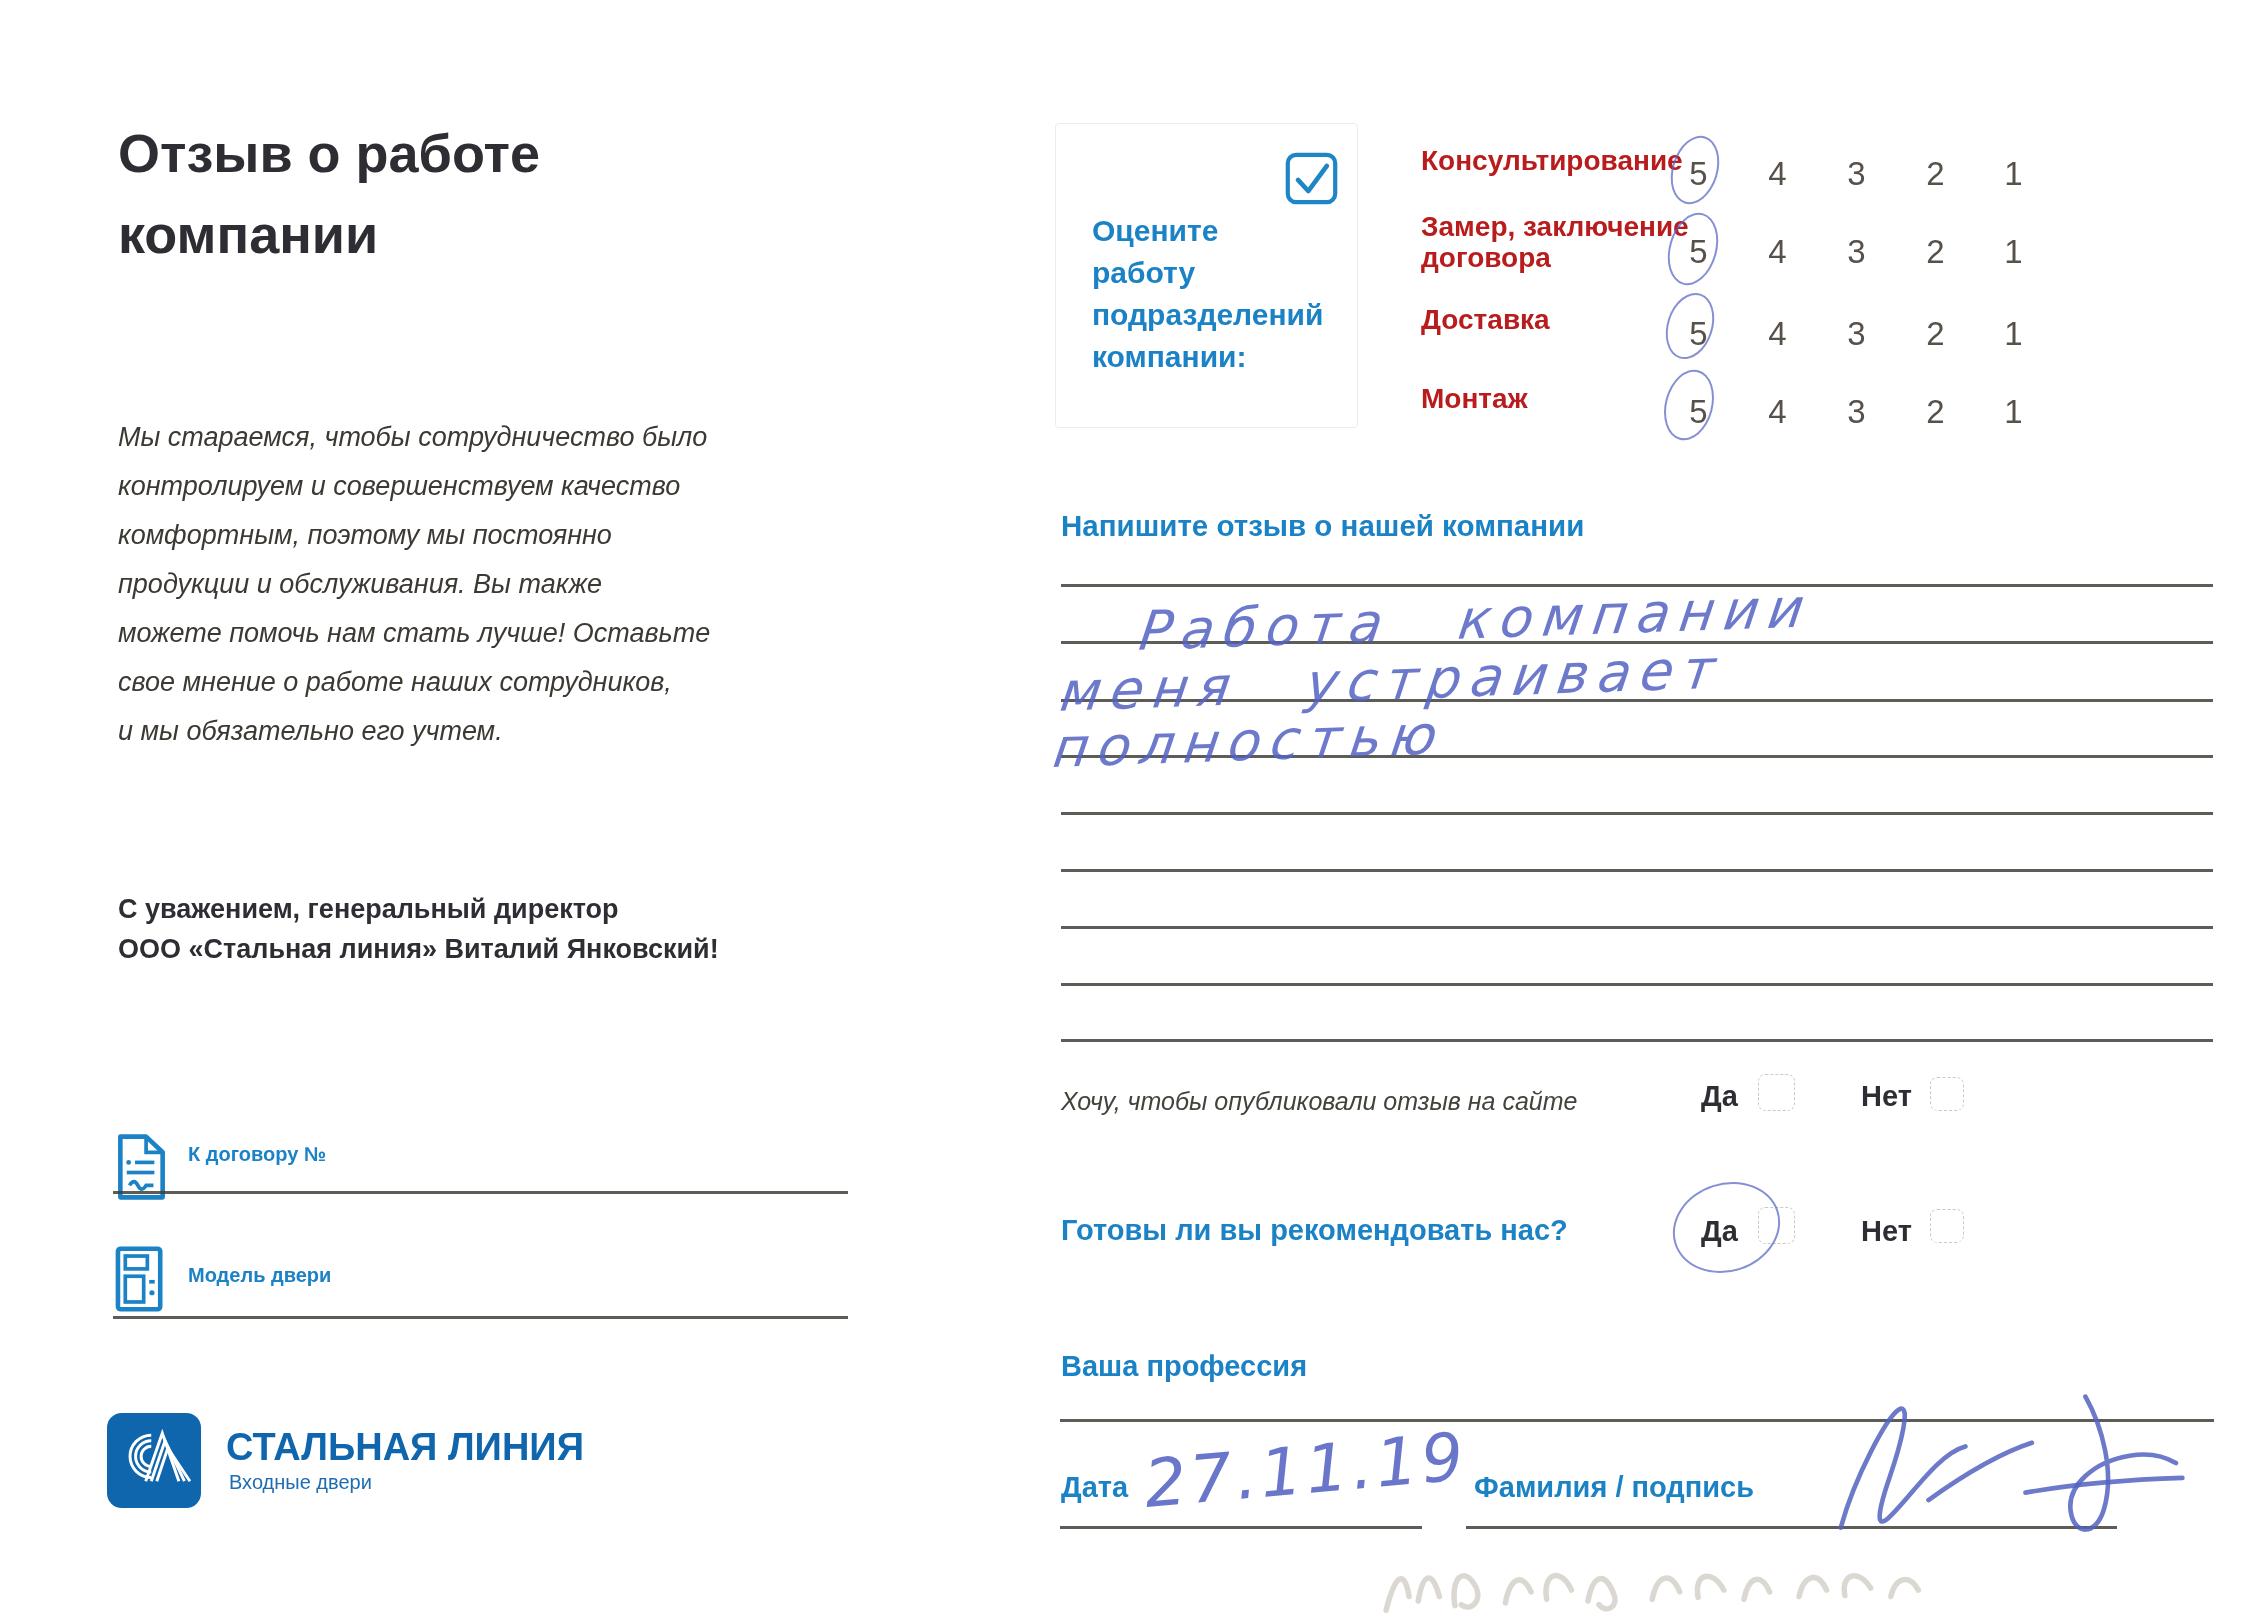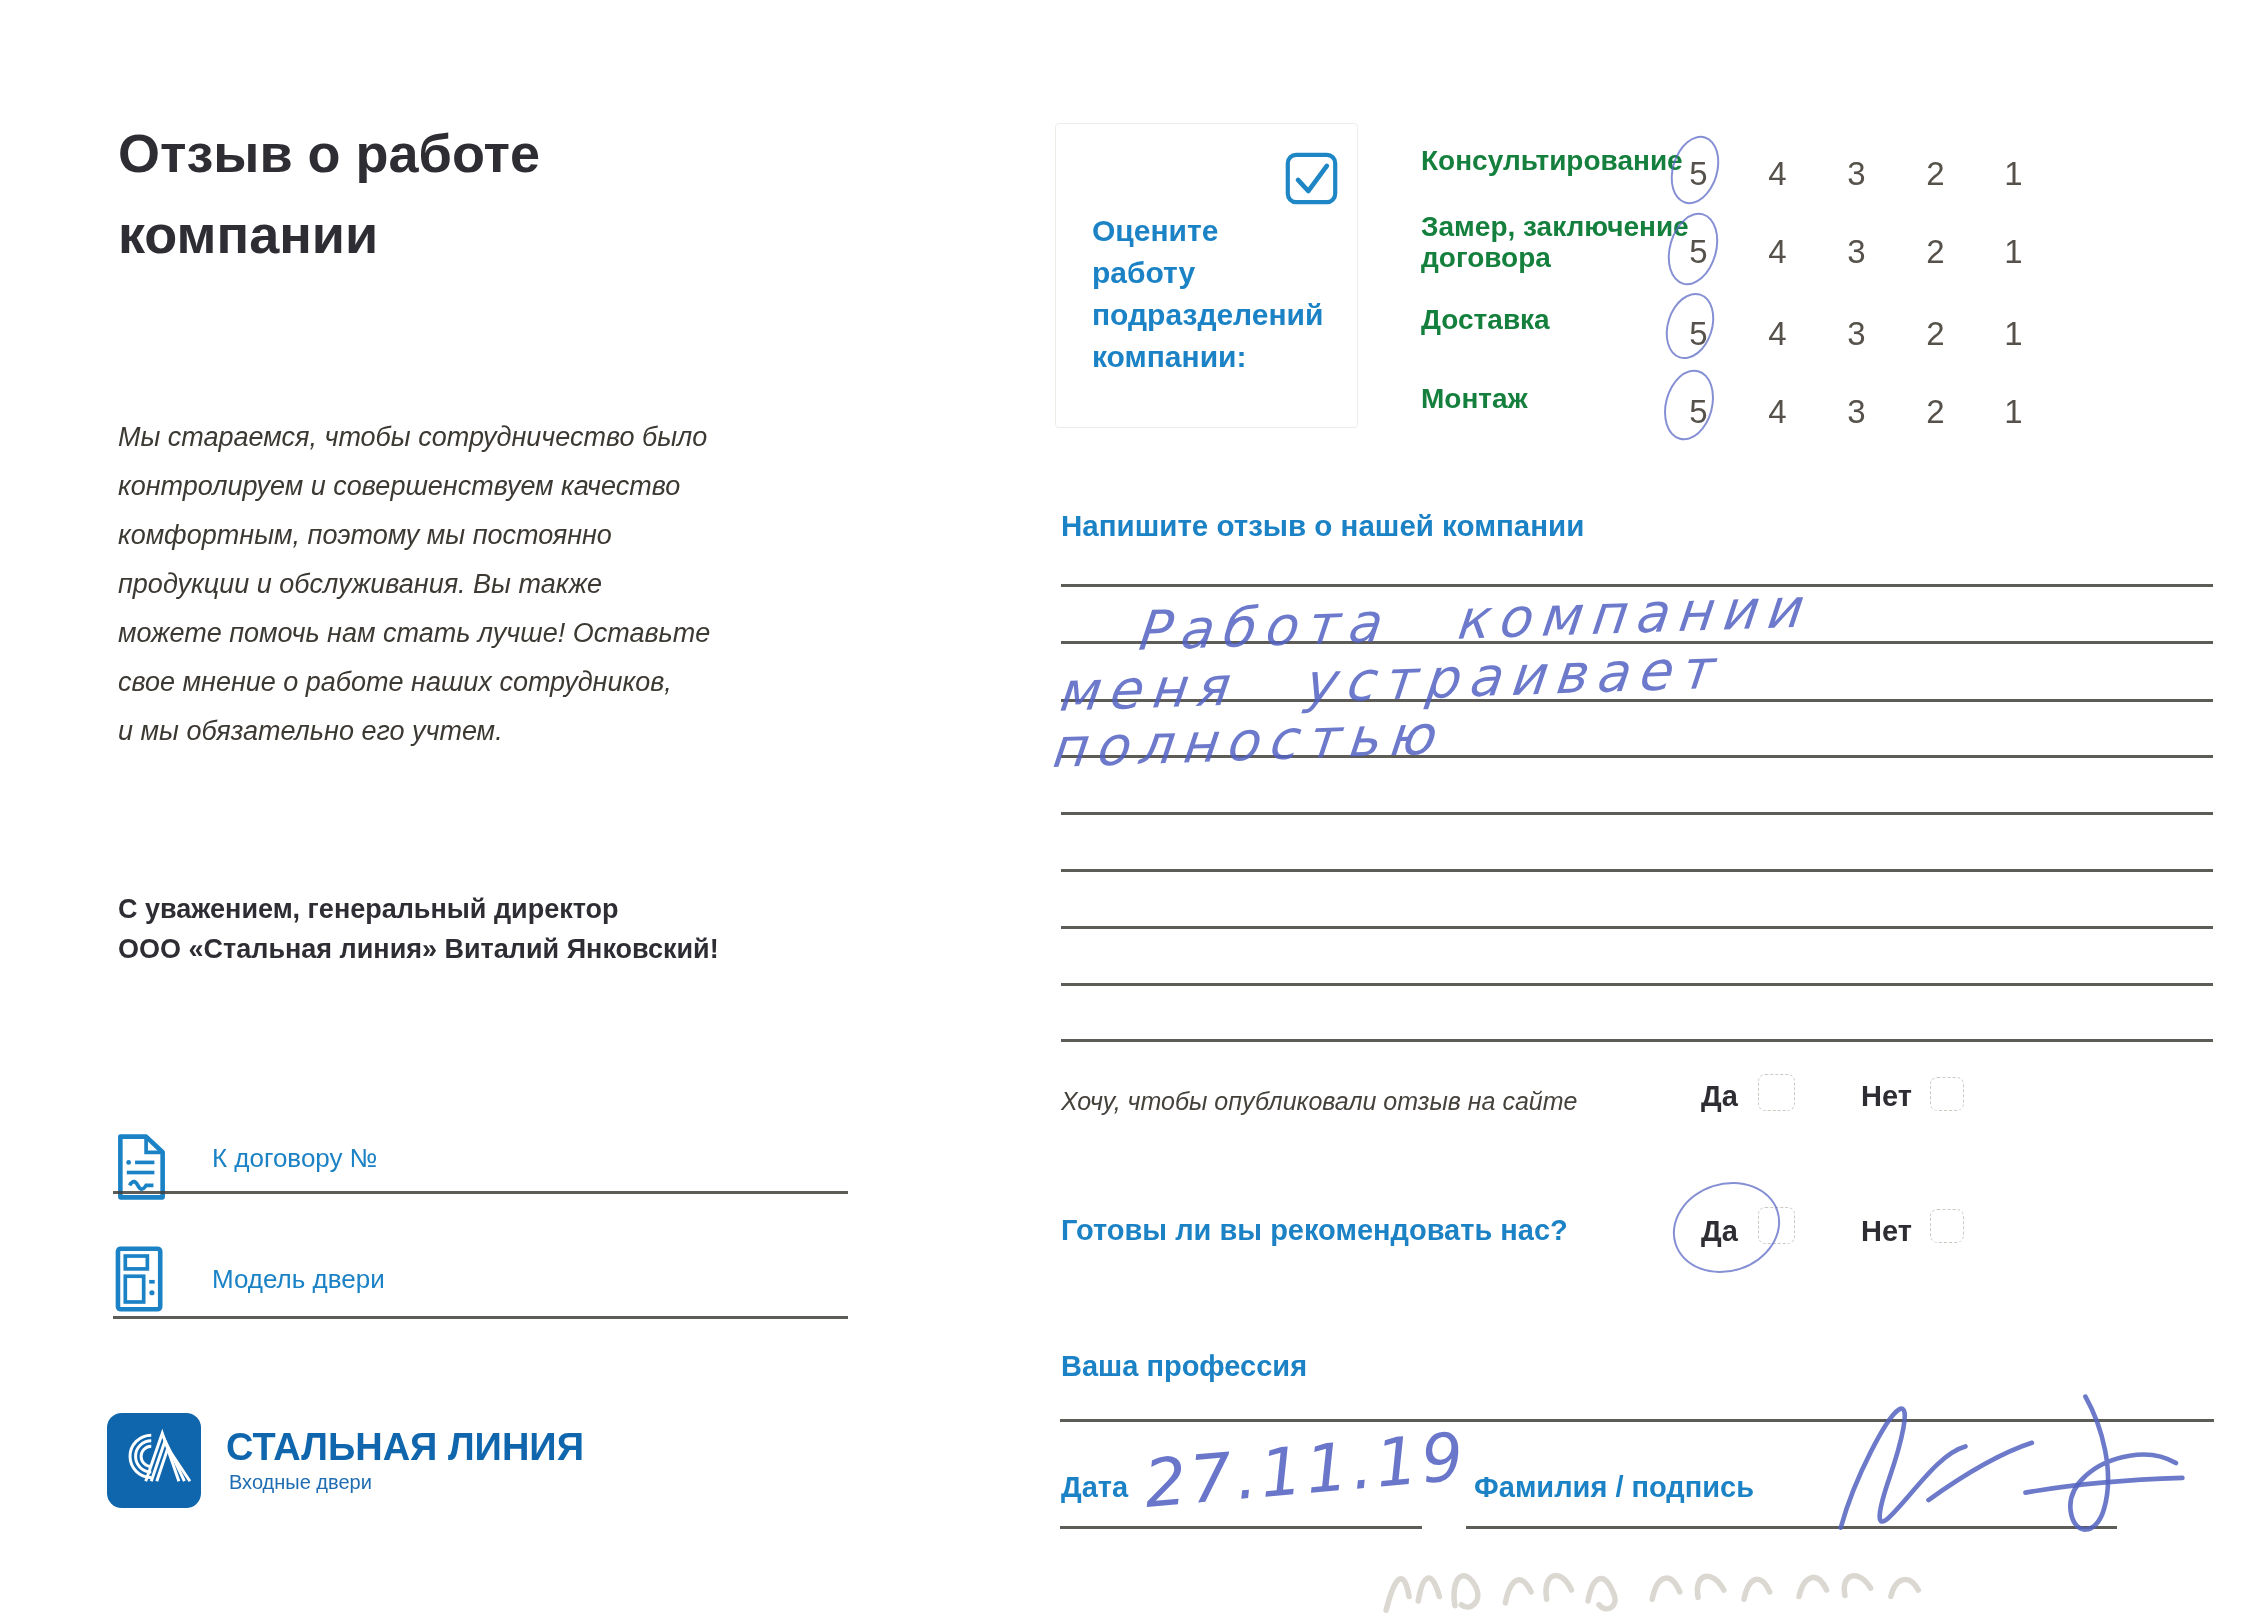--- a/index.html
+++ b/index.html
@@ -9,28 +9,28 @@
   *{margin:0;padding:0;box-sizing:border-box;}
   html,body{background:#fff;}
   body{width:2260px;height:1623px;position:relative;overflow:hidden;
        font-family:"Liberation Sans","DejaVu Sans",sans-serif;color:var(--ink);}
   .abs{position:absolute;}
   .title{left:118px;top:113px;font-size:54px;line-height:81px;font-weight:700;
          color:var(--ink);letter-spacing:0px;}
   .intro{left:118px;top:413px;font-size:27px;line-height:49px;font-style:italic;
          color:var(--body);}
   .signoff{left:118px;top:889px;font-size:27px;line-height:40px;font-weight:700;color:var(--ink);}
-  .field-label{font-size:26px;font-weight:400;color:var(--accent);margin-left:24px;}
+  .field-label{font-size:20px;font-weight:700;color:var(--accent);}
   .rule{height:2.8px;background:var(--line);opacity:.85;}
   .brand{left:226px;top:1426px;font-size:38px;font-weight:700;color:var(--logo);}
   .tagline{left:229px;top:1471px;font-size:20px;color:#1e6cb2;}
   .logo-box{left:107px;top:1413px;width:94px;height:95px;background:var(--logo);border-radius:14.8px;}
   .panel{left:1055px;top:123px;width:303px;height:305px;border:1.8px solid #eeece7;border-radius:3.7px;}
   .prompt{left:1092px;top:210px;font-size:30px;line-height:42px;font-weight:700;color:var(--accent);}
-  .rlabel{font-size:28px;font-weight:600;color:#15803d;line-height:30px;}
+  .rlabel{font-size:28px;font-weight:600;color:#b91c1c;line-height:30px;}
   .num{font-size:33px;color:var(--num);width:41px;text-align:center;}
   .pen-circle{border:2.8px solid rgba(86,100,196,.72);border-radius:50%;}
   .blue-head{font-size:29.5px;font-weight:700;color:var(--accent);}
   .ruled{left:1061px;width:1152px;height:2.8px;background:var(--line);opacity:.85;}
   .hand{font-style:italic;color:rgba(84,99,195,.85);letter-spacing:9.2px;word-spacing:41px;
         transform:rotate(-2deg) skewX(-10deg);white-space:nowrap;font-family:"DejaVu Sans",sans-serif;}
   .q-italic{font-size:25px;font-style:italic;color:#45413b;}
   .yn{font-size:29px;font-weight:700;color:var(--ink);}
   .cb{border:1.8px dashed var(--cbx);border-radius:7.4px;background:#fff;}
   .hw-date{font-size:66px;font-style:italic;color:rgba(84,99,195,.88);letter-spacing:3.7px;

